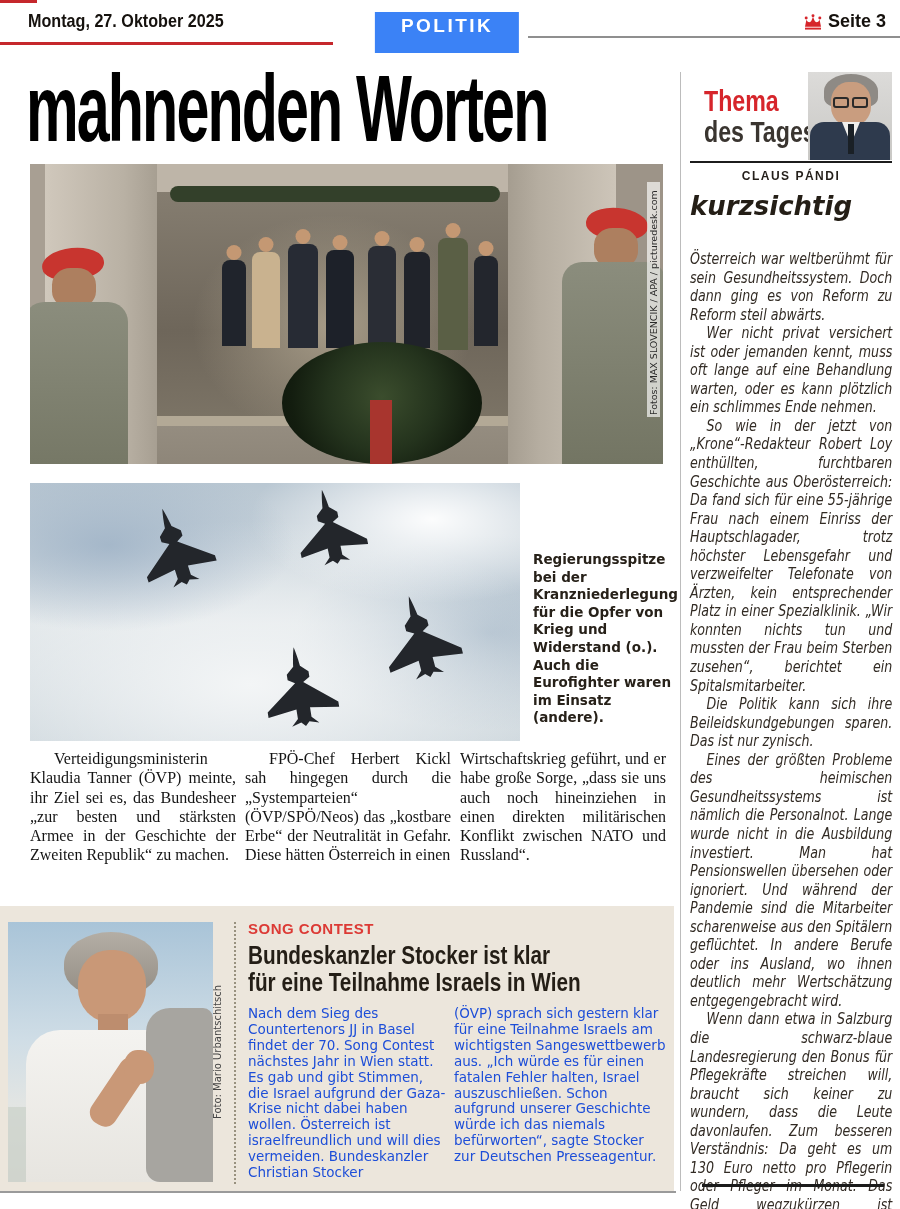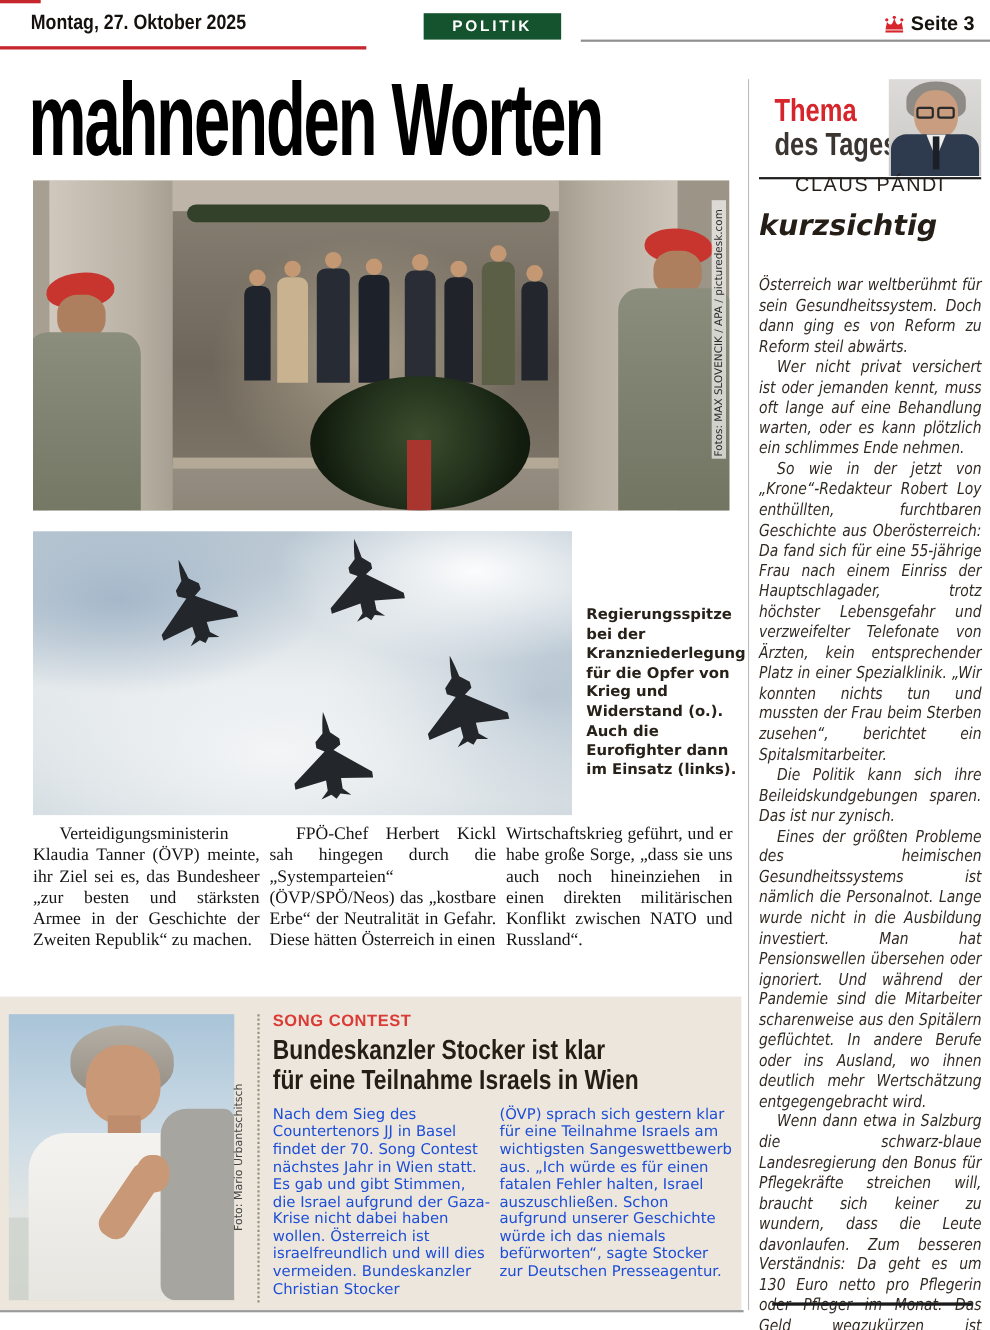--- a/index.html
+++ b/index.html
@@ -4,23 +4,23 @@
 <style>
   *{margin:0;padding:0;box-sizing:border-box}
   body{width:900px;height:1209px;position:relative;overflow:hidden;background:#fff;
        font-family:"DejaVu Sans",sans-serif;color:#1c1c1c}
   .abs{position:absolute}
 
   
   #red-tick{left:0;top:0;width:37px;height:3px;background:#c5272c}
   #date{left:28px;top:10px;font-family:"Liberation Sans",sans-serif;font-weight:bold;
         font-size:19px;transform:scaleX(.85);transform-origin:0 0;color:#15110d;white-space:nowrap}
-  #politik{left:50%;top:12px;transform:translateX(-52%);background:#14532d;color:#fff;
-           font-family:"Liberation Sans",sans-serif;font-weight:bold;font-size:14px;
-           letter-spacing:2.5px;padding:3px 26px 5px}
+  #politik{left:50%;top:12px;transform:translateX(-52%);background:#3b82f6;color:#fff;
+           font-family:"Liberation Sans",sans-serif;font-weight:bold;font-size:19px;
+           letter-spacing:2.5px;padding:3px 26px 16px}
   #grayline-right{left:528px;top:36px;width:372px;height:2px;background:#8f8f8f}
   #redline-date{left:0;top:42px;width:333px;height:3px;background:#c5272c}
   #pageno{right:14px;top:11px;display:flex;align-items:center;gap:5px;
           font-family:"Liberation Sans",sans-serif;font-weight:bold;font-size:18px;color:#15110d}
 
   
   #main-headline{left:26px;top:62px;font-family:"Liberation Sans",sans-serif;font-weight:800;
                  font-size:94px;line-height:1;letter-spacing:-3px;color:#000;
                  transform:scaleX(.63);transform-origin:0 0;white-space:nowrap}
 
@@ -77,22 +77,22 @@
 
   
   #right-col{left:690px;top:72px;width:202px;height:1119px}
   #rc-kicker1{position:absolute;left:14px;top:13px;font-family:"Liberation Sans",sans-serif;
               font-weight:800;font-size:29px;color:#d6252b;transform:scaleX(.8);transform-origin:0 0}
   #rc-kicker2{position:absolute;left:14px;top:44px;font-family:"Liberation Sans",sans-serif;
               font-weight:800;font-size:29px;color:#3a3530;transform:scaleX(.8);transform-origin:0 0}
   #rc-portrait{position:absolute;right:0;top:0;width:84px;height:88px;overflow:hidden;
                background:linear-gradient(180deg,#dcdbd9,#c9c8c5)}
   #rc-rule{position:absolute;left:0;top:89px;width:100%;height:2px;background:#1c1c1c}
-  #rc-author{position:absolute;left:0;top:86px;width:100%;text-align:center;
-             font-family:"Liberation Sans",sans-serif;font-weight:normal;font-size:18px;
+  #rc-author{position:absolute;left:0;top:97px;width:100%;text-align:center;
+             font-family:"Liberation Sans",sans-serif;font-weight:bold;font-size:12px;
              letter-spacing:1.5px;color:#241f1a}
   #rc-title{position:absolute;left:0;top:121px;font-weight:bold;font-style:italic;
             font-size:26px;line-height:27px;color:#241e16}
   #rc-body{position:absolute;left:0;top:178px;width:240px;transform:scaleX(.843);
            transform-origin:0 0;font-style:italic;font-size:15px;line-height:18.55px;
            text-align:justify;color:#322b24}
   #rc-body p.pind{text-indent:1.3em}
 </style>
 </head>
 <body>
@@ -160,21 +160,21 @@
       <path fill="#23262b" d="M0,-32 C1.5,-26 2,-22 2.5,-18 L8,-13 L8,-9 L3,-6 L26,12 L26,16 L5,13 L5,20 L10,25 L3,23 L0,26 L-3,23 L-10,25 L-5,20 L-5,13 L-26,16 L-26,12 L-3,-6 L-8,-9 L-8,-13 L-2.5,-18 C-2,-22 -1.5,-26 0,-32 Z"></path>
     </svg>
   <svg class="jet" style="left:351px;top:111px;transform:rotate(-15deg) scale(1.05)" viewBox="-28 -34 56 64">
       <path fill="#23262b" d="M0,-32 C1.5,-26 2,-22 2.5,-18 L8,-13 L8,-9 L3,-6 L26,12 L26,16 L5,13 L5,20 L10,25 L3,23 L0,26 L-3,23 L-10,25 L-5,20 L-5,13 L-26,16 L-26,12 L-3,-6 L-8,-9 L-8,-13 L-2.5,-18 C-2,-22 -1.5,-26 0,-32 Z"></path>
     </svg>
   <svg class="jet" style="left:231px;top:161px;transform:rotate(-9deg)" viewBox="-28 -34 56 64">
       <path fill="#23262b" d="M0,-32 C1.5,-26 2,-22 2.5,-18 L8,-13 L8,-9 L3,-6 L26,12 L26,16 L5,13 L5,20 L10,25 L3,23 L0,26 L-3,23 L-10,25 L-5,20 L-5,13 L-26,16 L-26,12 L-3,-6 L-8,-9 L-8,-13 L-2.5,-18 C-2,-22 -1.5,-26 0,-32 Z"></path>
     </svg>
 </div>
 
-<div class="abs" id="jets-caption">Regierungsspitze bei der Kranzniederlegung für die Opfer von Krieg und Widerstand (o.). Auch die Eurofighter dann im Einsatz (links).</div>
+<div class="abs" id="jets-caption">Regierungsspitze bei der Kranzniederlegung für die Opfer von Krieg und Widerstand (o.). Auch die Eurofighter waren im Einsatz (andere).</div>
 
 <div class="abs" id="divider-v"></div>
 
 <div class="abs" id="article">
   <p class="news-col indent">Verteidigungsministerin Klaudia Tanner (ÖVP) meinte, ihr Ziel sei es, das Bundesheer „zur besten und stärksten Armee in der Geschichte der Zweiten Republik“ zu machen.</p>
   <p class="news-col indent">FPÖ-Chef Herbert Kickl sah hingegen durch die „Systemparteien“ (ÖVP/SPÖ/Neos) das „kostbare Erbe“ der Neutralität in Gefahr. Diese hätten Österreich in einen</p>
   <p class="news-col">Wirtschaftskrieg geführt, und er habe große Sorge, „dass sie uns auch noch hineinziehen in einen direkten militärischen Konflikt zwischen NATO und Russland“.</p>
 </div>
 
 <div class="abs" id="song-panel">

